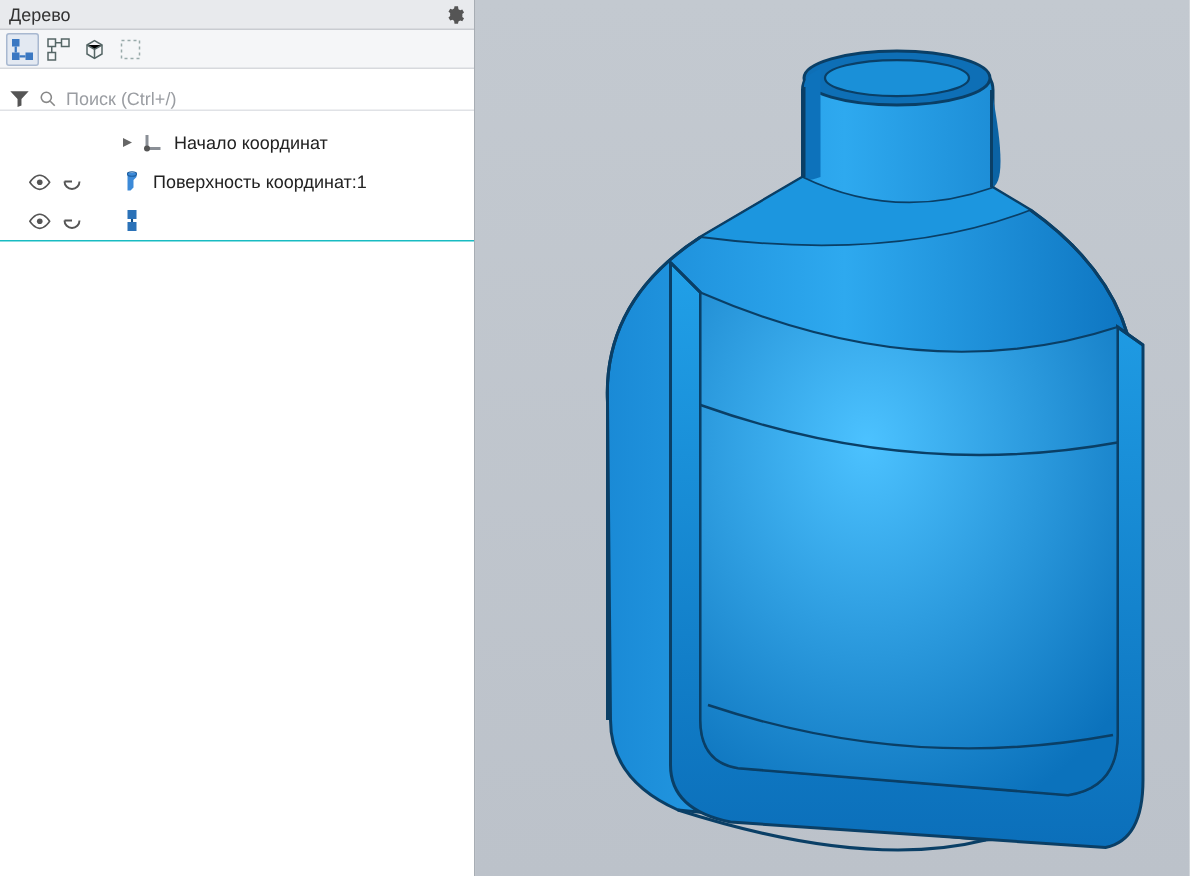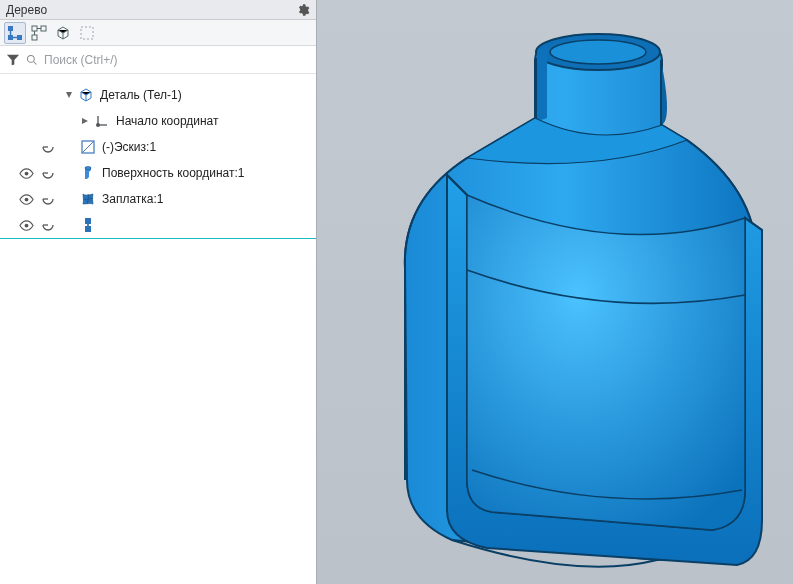--- a/index.html
+++ b/index.html
@@ -6,21 +6,21 @@
   html, body { width: 793px; height: 584px; overflow: hidden; font-family: "Segoe UI", Tahoma, sans-serif; font-size: 12px; }
   .app { display: flex; width: 100%; height: 100%; background: #c0c6cd; }
   .tree-panel { width: 317px; height: 100%; background: #fff; border-right: 1px solid #a7adb4; display: flex; flex-direction: column; }
   .tree-header { height: 20px; background: #e8eaed; border-bottom: 1px solid #c9ccd1; display: flex; align-items: center; padding: 0 6px; color: #333; justify-content: space-between; }
   .tree-header .title { font-size: 12px; }
   .gear { width: 14px; height: 14px; color: #555; }
   .toolbar { height: 26px; background: #f5f6f8; border-bottom: 1px solid #d7d9dd; display: flex; align-items: center; padding: 0 4px; gap: 2px; }
   .toolbar .tbtn { width: 22px; height: 22px; display: flex; align-items: center; justify-content: center; border-radius: 2px; cursor: pointer; color: #444; }
   .toolbar .tbtn.active { background: #e3e9f2; border: 1px solid #a8b8d0; }
   .toolbar svg { width: 16px; height: 16px; }
-  .searchbar { height: 28px; border-bottom: 1px solid #e0e2e6; display: flex; align-items: center; padding: 0 6px; gap: 6px; }
+  .searchbar { height: 28px; border-bottom: 1px solid #e0e2e6; display: flex; align-items: flex-end; padding: 0 6px; gap: 6px; }
   .filter-icon { width: 14px; height: 14px; color: #555; flex: 0 0 auto; }
   .search-wrap { flex: 1; display: flex; align-items: center; gap: 6px; color: #888; }
   .search-wrap svg { width: 12px; height: 12px; color: #888; flex: 0 0 auto; }
   .search-input { flex: 1; border: none; outline: none; font-size: 12px; color: #333; background: transparent; }
   .search-input::placeholder { color: #9a9da2; }
   .tree { flex: 1; overflow: auto; padding-top: 8px; }
   .row { position: relative; display: flex; align-items: center; height: 26px; }
   .expander { width: 10px; height: 10px; color: #666; display: flex; align-items: center; justify-content: center; margin-right: 4px; }
   .expander svg { width: 8px; height: 8px; }
   .node-icon { width: 16px; height: 16px; display: inline-flex; align-items: center; justify-content: center; margin-right: 6px; }
@@ -94,73 +94,38 @@
         <svg viewBox="0 0 16 16">
             <circle cx="6.5" cy="6.5" r="4.5" fill="none" stroke="currentColor" stroke-width="1.4"></circle>
             <path d="M10 10l4 4" stroke="currentColor" stroke-width="1.4"></path>
           </svg>
         <input class="search-input" placeholder="Поиск (Ctrl+/)" style="">
       </div>
     </div>
 
     <div class="tree">
 
-      <div class="row indent-1">
-        <div class="content">
-          <span class="expander">
-              <svg viewBox="0 0 8 8">
-                <path d="M1 1l6 3-6 3z" fill="#666" transform="rotate(90 4 4)"></path>
-              </svg>
-            </span>
-          <span class="node-icon">
-            <svg viewBox="0 0 16 16">
-                <path d="M3 5l5-3 5 3v6l-5 3-5-3z" fill="#fff" stroke="#3579c6" stroke-width="1"></path>
-                <path d="M3 5l5 3 5-3M8 8v6" stroke="#3579c6" stroke-width="1"></path>
-              </svg>
-          </span>
-          <span class="node-label">Деталь (Тел-1)</span>
-        </div>
-      </div>
 
       <div class="row indent-2">
         <div class="content">
           <span class="expander">
               <svg viewBox="0 0 8 8">
                 <path d="M1 1l6 3-6 3z" fill="#666"></path>
               </svg>
             </span>
           <span class="node-icon">
             <svg viewBox="0 0 16 16">
                 <path d="M3 13V3h2v8h8v2z" fill="#8a8f96"></path>
                 <circle cx="4" cy="12" r="2" fill="#555"></circle>
               </svg>
           </span>
           <span class="node-label">Начало координат</span>
         </div>
       </div>
 
-      <div class="row indent-2">
-        <div class="gutter">
-          <span class="in">
-              <svg viewBox="0 0 12 12">
-                <path d="M1 6a5 5 0 0010 0" fill="none" stroke="#555" stroke-width="1.3"></path>
-                <path d="M1 6h5" stroke="#555" stroke-width="1.3"></path>
-              </svg>
-            </span>
-        </div>
-        <div class="content">
-          <span class="node-icon">
-            <svg viewBox="0 0 16 16">
-                <rect x="2" y="2" width="12" height="12" fill="none" stroke="#4b7fbf" stroke-width="1.3"></rect>
-                <path d="M2 14L14 2" stroke="#4b7fbf" stroke-width="1"></path>
-              </svg>
-          </span>
-          <span class="node-label">(-)Эскиз:1</span>
-        </div>
-      </div>
 
       <div class="row indent-2">
         <div class="gutter">
           <span class="eye">
               <svg viewBox="0 0 16 16">
                 <path d="M8 3C4 3 1 8 1 8s3 5 7 5 7-5 7-5-3-5-7-5z" fill="none" stroke="#555" stroke-width="1.2"></path>
                 <circle cx="8" cy="8" r="2" fill="#555"></circle>
               </svg>
             </span>
           <span class="in">
@@ -174,45 +139,20 @@
           <span class="node-icon">
             <svg viewBox="0 0 16 16">
                 <path d="M5 2h6v3l-2 2v5l-2 2H5z" fill="#3c8ad8"></path>
                 <ellipse cx="8" cy="3" rx="3" ry="1.5" fill="none" stroke="#1e5fa0" stroke-width="0.8"></ellipse>
               </svg>
           </span>
           <span class="node-label">Поверхность координат:1</span>
         </div>
       </div>
 
-      <div class="row indent-2">
-        <div class="gutter">
-          <span class="eye">
-              <svg viewBox="0 0 16 16">
-                <path d="M8 3C4 3 1 8 1 8s3 5 7 5 7-5 7-5-3-5-7-5z" fill="none" stroke="#555" stroke-width="1.2"></path>
-                <circle cx="8" cy="8" r="2" fill="#555"></circle>
-              </svg>
-            </span>
-          <span class="in">
-              <svg viewBox="0 0 12 12">
-                <path d="M1 6a5 5 0 0010 0" fill="none" stroke="#555" stroke-width="1.3"></path>
-                <path d="M1 6h5" stroke="#555" stroke-width="1.3"></path>
-              </svg>
-            </span>
-        </div>
-        <div class="content">
-          <span class="node-icon">
-            <svg viewBox="0 0 16 16">
-                <path d="M3 3c2 2 6 1 10 0-1 4 0 8 0 10-3-1-7 0-10 0 1-3 0-7 0-10z" fill="#2b72b8" stroke="#134d85" stroke-width="0.6"></path>
-                <path d="M3 8c3 1 7 0 10-1M8 3c1 3 0 7-1 10" stroke="#134d85" stroke-width="0.6" fill="none"></path>
-              </svg>
-          </span>
-          <span class="node-label">Заплатка:1</span>
-        </div>
-      </div>
 
       <div class="row indent-2">
         <div class="gutter">
           <span class="eye">
               <svg viewBox="0 0 16 16">
                 <path d="M8 3C4 3 1 8 1 8s3 5 7 5 7-5 7-5-3-5-7-5z" fill="none" stroke="#555" stroke-width="1.2"></path>
                 <circle cx="8" cy="8" r="2" fill="#555"></circle>
               </svg>
             </span>
           <span class="in">

